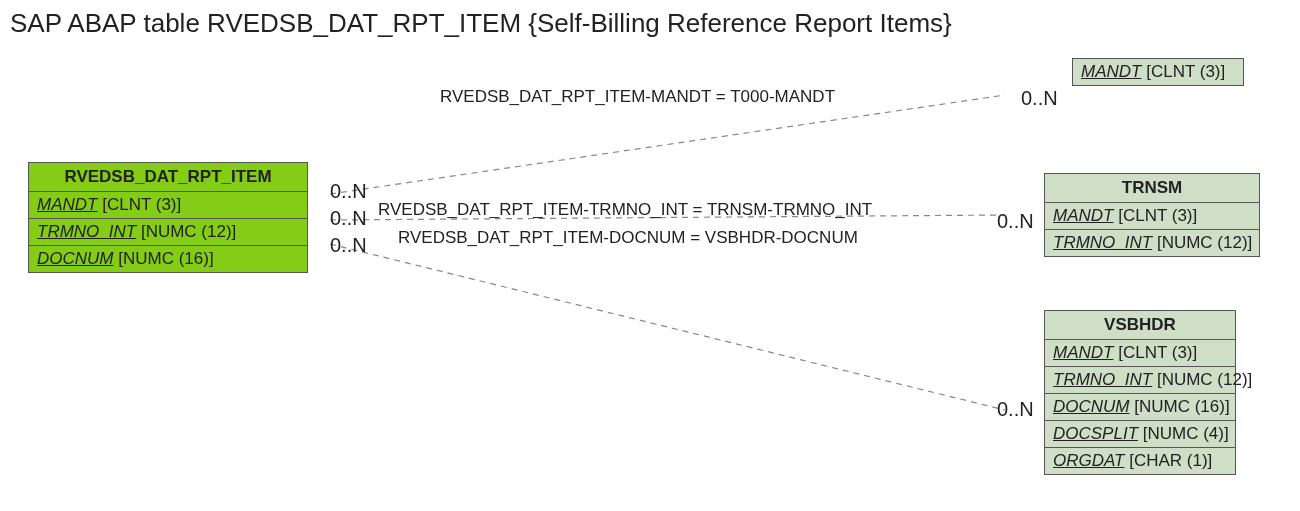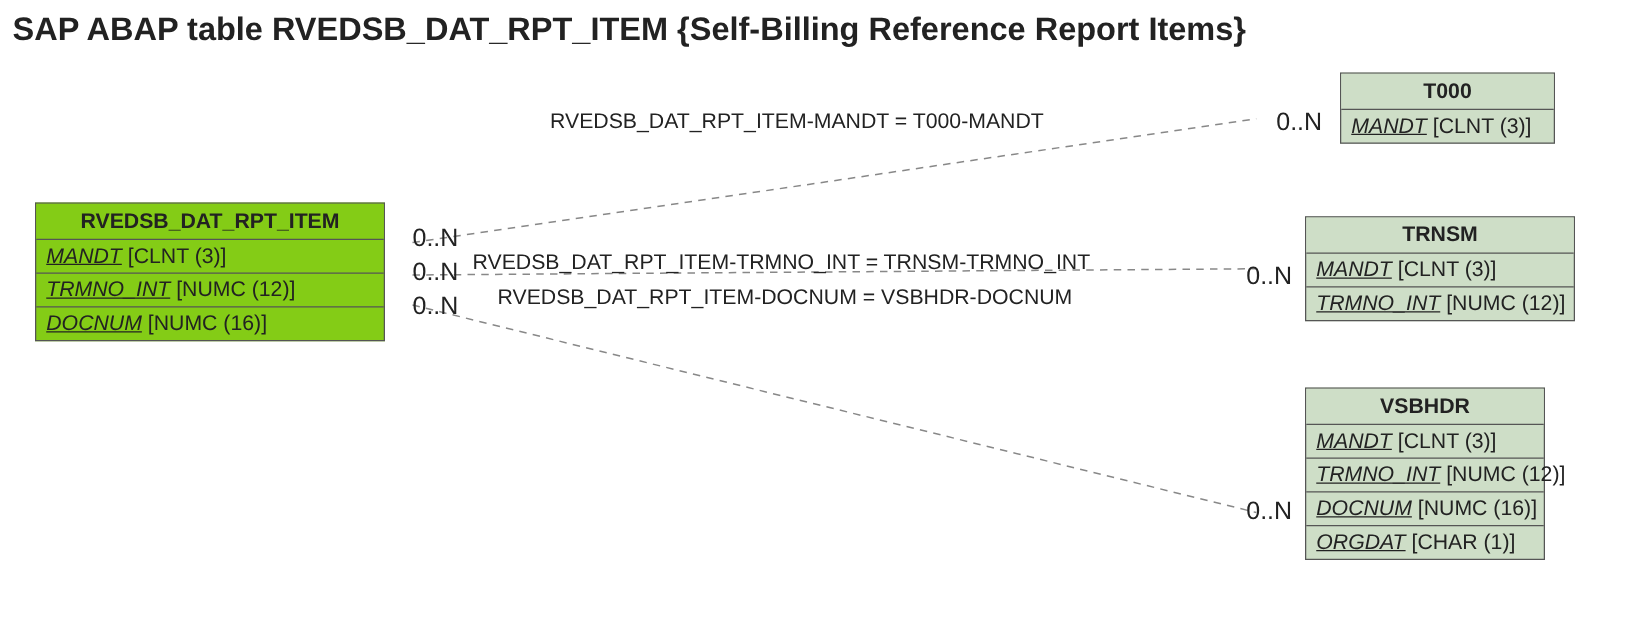--- a/index.html
+++ b/index.html
@@ -11,21 +11,21 @@
     width: 1300px;
     height: 511px;
     overflow: hidden;
     position: relative;
   }
   .title {
     position: absolute;
     left: 10px;
     top: 8px;
     font-size: 26px;
-    font-weight: 700;
+    font-weight: 400;
     color: #222;
   }
   .entity {
     position: absolute;
     border: 1px solid #555;
     box-sizing: border-box;
     font-size: 17px;
   }
   .entity .header {
     background: inherit;
@@ -99,21 +99,20 @@
     <span class="fname">TRMNO_INT</span>
     <span>[NUMC (12)]</span>
   </div>
   <div class="row">
     <span class="fname">DOCNUM</span>
     <span>[NUMC (16)]</span>
   </div>
 </div>
 
 <div class="entity rel" style="left:1072px; top:58px; width:172px;">
-  <div class="header">T000</div>
   <div class="row">
     <span class="fname">MANDT</span>
     <span>[CLNT (3)]</span>
   </div>
 </div>
 
 <div class="entity rel" style="left:1044px; top:173px; width:216px;">
   <div class="header">TRNSM</div>
   <div class="row">
     <span class="fname">MANDT</span>
@@ -133,20 +132,24 @@
   </div>
   <div class="row">
     <span class="fname">TRMNO_INT</span>
     <span>[NUMC (12)]</span>
   </div>
   <div class="row">
     <span class="fname">DOCNUM</span>
     <span>[NUMC (16)]</span>
   </div>
   <div class="row">
+    <span class="fname">DOCSPLIT</span>
+    <span>[NUMC (4)]</span>
+  </div>
+  <div class="row">
     <span class="fname">ORGDAT</span>
     <span>[CHAR (1)]</span>
   </div>
 </div>
 
 <div class="card-label" style="left:330px; top:180px;">0..N</div>
 <div class="card-label" style="left:330px; top:207px;">0..N</div>
 <div class="card-label" style="left:330px; top:234px;">0..N</div>
 
 <div class="card-label" style="left:1021px; top:87px;">0..N</div>

